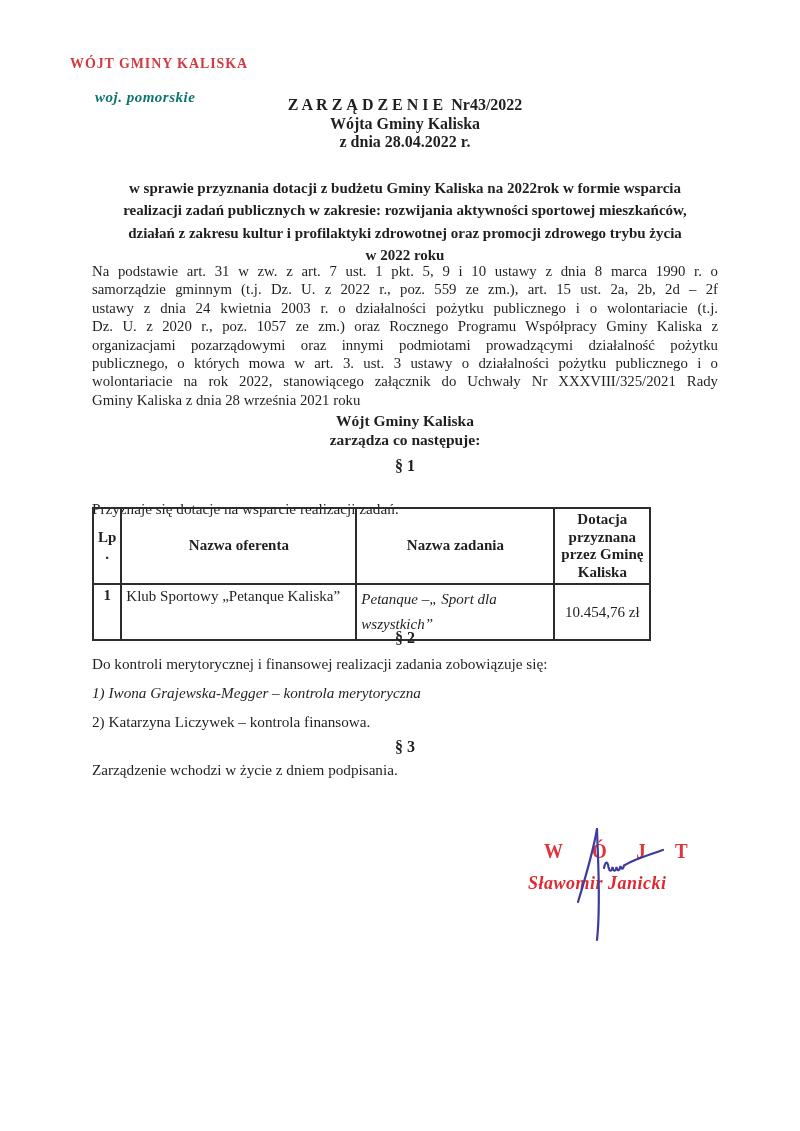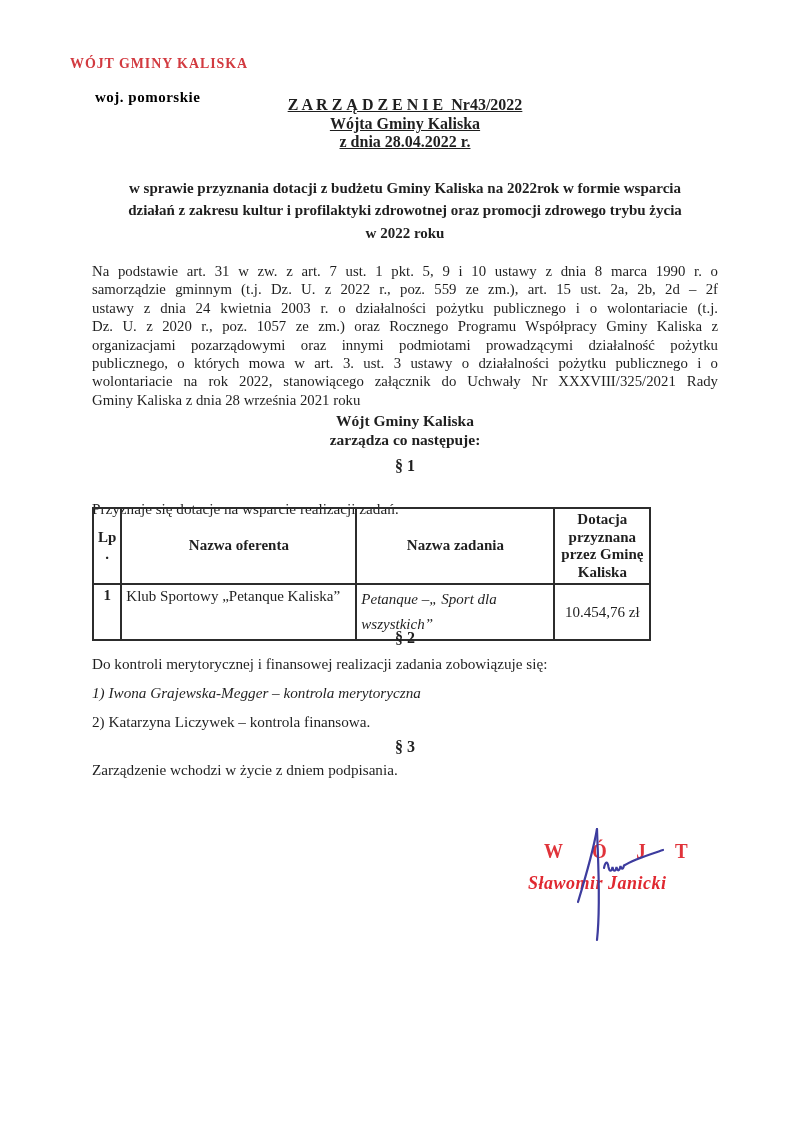--- a/index.html
+++ b/index.html
@@ -17,27 +17,27 @@
   
   .stamp-l1{
     left:70px;top:55px;
     font-size:15px;font-weight:bold;letter-spacing:1px;
     color:#d23a40;
     transform:scaleX(0.93);transform-origin:left top;
     white-space:nowrap;
   }
   .stamp-l2{
     left:95px;top:89px;
-    font-size:15px;font-weight:bold;letter-spacing:0.5px;
-    color:#000000;white-space:nowrap;
+    font-size:15px;font-weight:bold;font-style:italic;letter-spacing:0.5px;
+    color:#0f766e;white-space:nowrap;
   }
 
   
   .title-block{left:10px;top:96px;width:790px;text-align:center;}
-  .title-line{font-size:16px;font-weight:bold;line-height:18.6px;white-space:pre;text-decoration:underline;}
+  .title-line{font-size:16px;font-weight:bold;line-height:18.6px;white-space:pre;}
 
   
   .subject{left:84px;top:177px;width:642px;text-align:center;}
   .subject-line{font-size:15px;font-weight:bold;line-height:22.4px;}
 
   
   .legal{left:92px;top:262px;width:626px;}
   .legal-line{
     font-size:14.8px;line-height:18.4px;
     text-align:justify;text-align-last:justify;
@@ -97,20 +97,21 @@
   <div class="abs stamp-l2">woj. pomorskie</div>
 
   <div class="abs title-block">
     <div class="title-line">Z A R Z Ą D Z E N I E  Nr43/2022</div>
     <div class="title-line">Wójta Gminy Kaliska</div>
     <div class="title-line">z dnia 28.04.2022 r.</div>
   </div>
 
   <div class="abs subject">
     <div class="subject-line">w sprawie przyznania dotacji z budżetu Gminy Kaliska na 2022rok w formie wsparcia</div>
+    <div class="subject-line">realizacji zadań publicznych w zakresie: rozwijania aktywności sportowej mieszkańców,</div>
     <div class="subject-line">działań z zakresu kultur i profilaktyki zdrowotnej oraz promocji zdrowego trybu życia</div>
     <div class="subject-line">w 2022 roku</div>
   </div>
 
   <div class="abs legal">
     <div class="legal-line">Na podstawie art. 31 w zw. z art. 7 ust. 1 pkt. 5, 9 i 10 ustawy z dnia 8 marca 1990 r. o</div>
     <div class="legal-line">samorządzie gminnym (t.j. Dz. U. z 2022 r., poz. 559 ze zm.), art. 15 ust. 2a, 2b, 2d – 2f</div>
     <div class="legal-line">ustawy z dnia 24 kwietnia 2003 r. o działalności pożytku publicznego i o wolontariacie (t.j.</div>
     <div class="legal-line">Dz. U. z 2020 r., poz. 1057 ze zm.) oraz Rocznego Programu Współpracy Gminy Kaliska z</div>
     <div class="legal-line">organizacjami pozarządowymi oraz innymi podmiotami prowadzącymi działalność pożytku</div>

